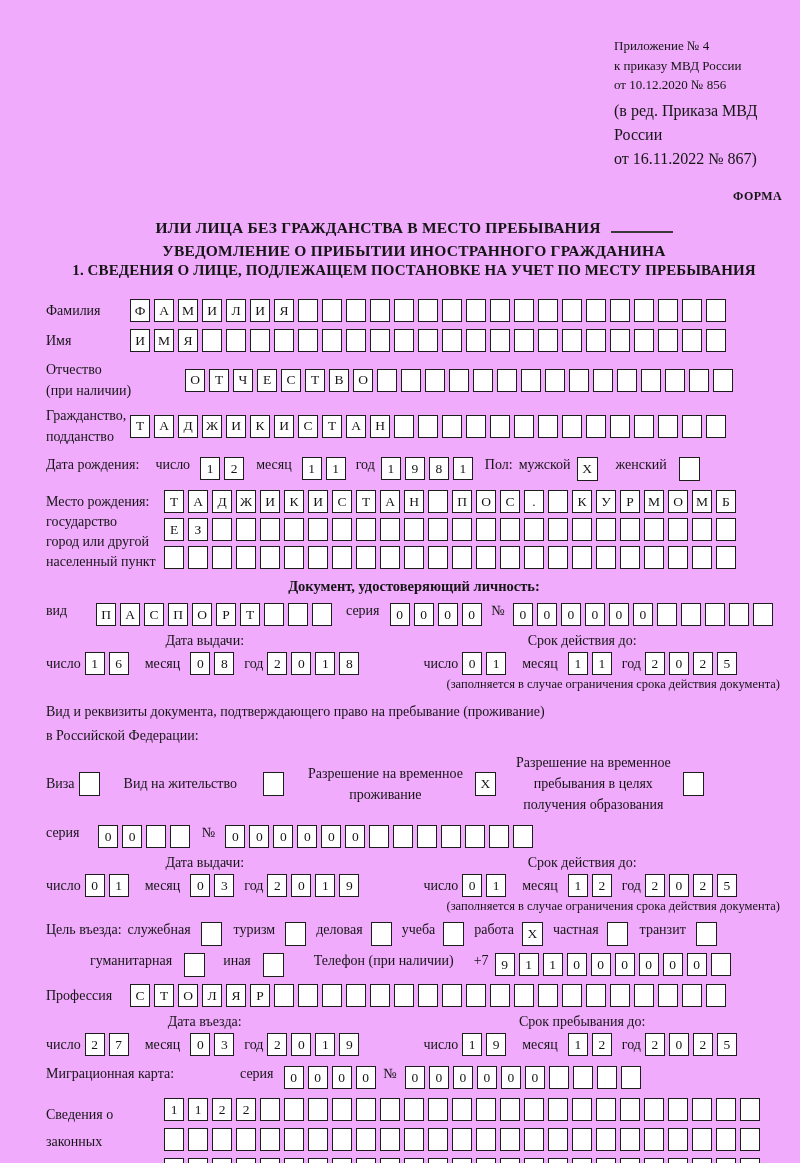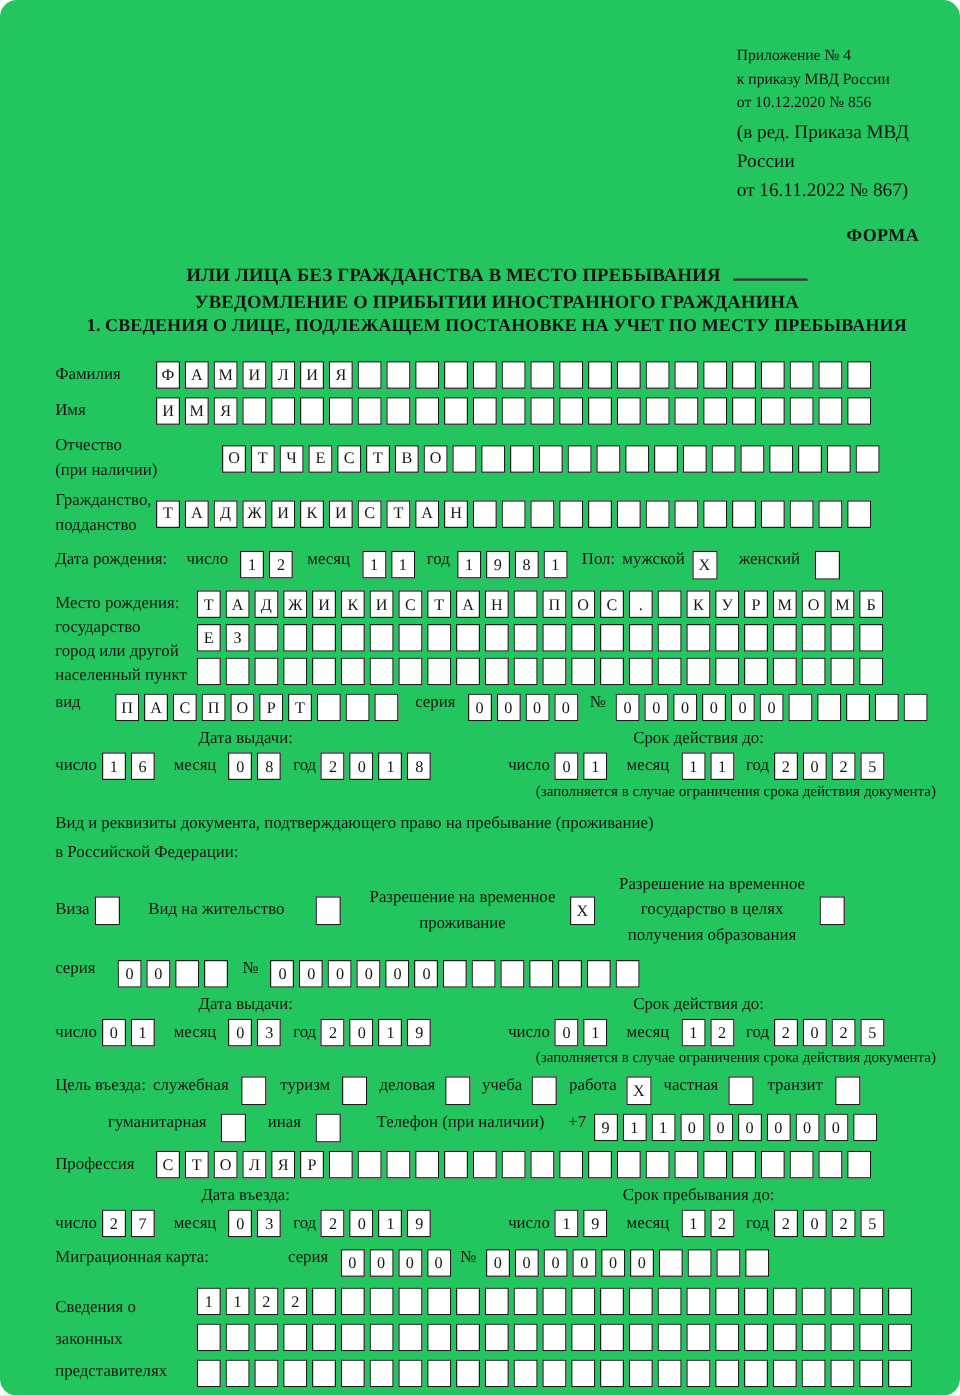--- a/index.html
+++ b/index.html
@@ -1,26 +1,25 @@
 <!DOCTYPE html>
 <html><head>
 <meta charset="utf-8">
 <style>
   html,body { margin:0; padding:0; background:#ffffff; }
   .page {
     width:800px; height:1163px; box-sizing:border-box;
     padding:36px 18px 0 46px;
     font-family:"Liberation Serif", serif;
     color:#151515; font-size:14px; overflow:hidden; position:relative;
-    background:#22c55e;
-    border-radius:14px;
+    background:#f0abfc;
   }
   .appendix { margin-left:568px; font-size:13px; line-height:1.5; }
   .revision { margin-left:568px; font-size:16px; line-height:1.5; margin-top:4px; }
-  .forma { text-align:right; font-weight:bold; font-size:15px; margin-top:18px; margin-right:16px; letter-spacing:0.4px; }
+  .forma { text-align:right; font-weight:bold; font-size:12px; margin-top:18px; letter-spacing:0.4px; }
   .title { text-align:center; font-weight:bold; font-size:15.5px; line-height:1.5; margin-top:12px; letter-spacing:0.2px; }
   .uline { display:inline-block; width:62px; border-bottom:2px solid #3a3a3a; margin-left:10px; vertical-align:baseline; }
   .section-title { text-align:center; font-weight:bold; font-size:15px; margin-bottom:20px; white-space:nowrap; letter-spacing:0.1px; }
 
   .row { display:flex; align-items:center; margin-bottom:7px; }
   .row.vcenter { align-items:flex-start; }
   .lbl { flex:none; }
   .lblcol { flex:none; line-height:21px; }
   .w80 { width:84px; } .w118 { width:118px; } .w135 { width:139px; }
   .boxes { display:flex; flex:none; }
@@ -307,20 +306,21 @@
           <span class="cb"></span>
           <span class="cb"></span>
           <span class="cb"></span>
           <span class="cb"></span>
           <span class="cb"></span>
           <span class="cb"></span>
         </div>
     </div>
   </div>
 
+  <div class="dochead">Документ, удостоверяющий личность:</div>
 
   <div class="row vcenter">
     <span class="lbl" style="width:50px">вид</span>
     <span class="boxes">
         <span class="cb">П</span>
         <span class="cb">А</span>
         <span class="cb">С</span>
         <span class="cb">П</span>
         <span class="cb">О</span>
         <span class="cb">Р</span>
@@ -416,21 +416,21 @@
       </span>
     <div class="opt ml20">
       <div>Разрешение на временное</div>
       <div>проживание</div>
     </div>
     <span class="boxes chk ml12">
         <span class="cb">X</span>
       </span>
     <div class="opt ml16">
       <div>Разрешение на временное</div>
-      <div>государство в целях</div>
+      <div>пребывания в целях</div>
       <div>получения образования</div>
     </div>
     <span class="boxes chk ml12">
         <span class="cb"></span>
       </span>
   </div>
 
   <div class="row vcenter">
     <span class="lbl" style="width:52px">серия</span>
     <span class="boxes">

